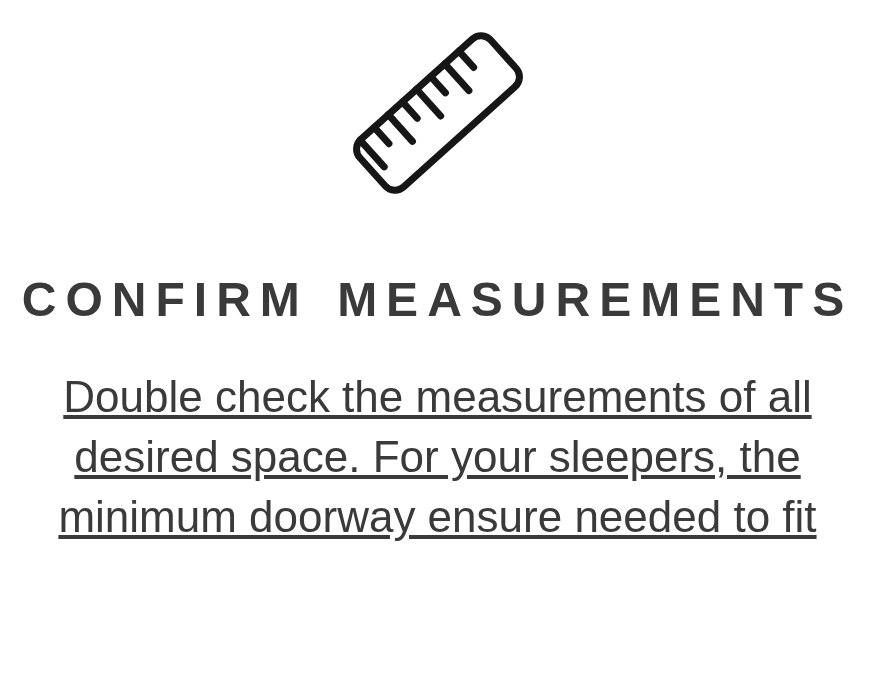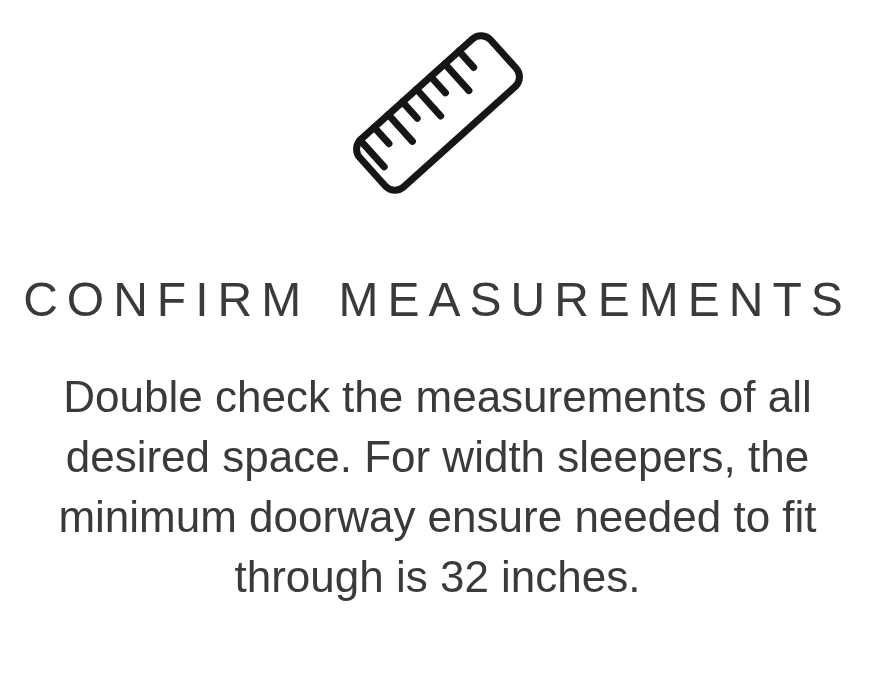--- a/index.html
+++ b/index.html
@@ -20,33 +20,34 @@
     height: 174px;
     margin: 26px auto 0 auto;
     color: var(--icon-color, #161616);
   }
   .icon-wrap svg { display: block; width: 182px; height: 174px; }
   .heading {
     margin: 76px 0 0 0;
     text-align: center;
     font-size: 48px;
     line-height: 1;
-    font-weight: 400;
+    font-weight: 700;
     letter-spacing: 9px;
     word-spacing: 6px;
     color: var(--text-color, #3a3a3a);
     white-space: nowrap;
   }
   .body-text {
     margin-top: 43px;
     text-align: center;
     font-size: 44px;
     line-height: 60px;
     font-weight: 400;
     color: var(--text-color, #3a3a3a);
+    text-decoration: underline;
   }
   .body-text .line { white-space: nowrap; }
 </style>
 </head>
 <body style="background: rgb(255, 255, 255);">
 
 <div class="page">
 
   <div class="icon-wrap">
     <svg viewBox="0 0 182 174" xmlns="http://www.w3.org/2000/svg" aria-hidden="true">
@@ -61,18 +62,17 @@
         <line x1="129" y1="55" x2="129" y2="91"></line>
         <line x1="148" y1="55" x2="148" y2="77"></line>
       </g>
     </svg>
   </div>
 
   <h1 class="heading">CONFIRM MEASUREMENTS</h1>
 
   <div class="body-text">
     <div class="line">Double check the measurements of all</div>
-    <div class="line">desired space. For width sleepers, the</div>
+    <div class="line">desired space. For your sleepers, the</div>
     <div class="line">minimum doorway ensure needed to fit</div>
-    <div class="line">through is 32 inches.</div>
   </div>
 
 </div>
 
 </body></html>

